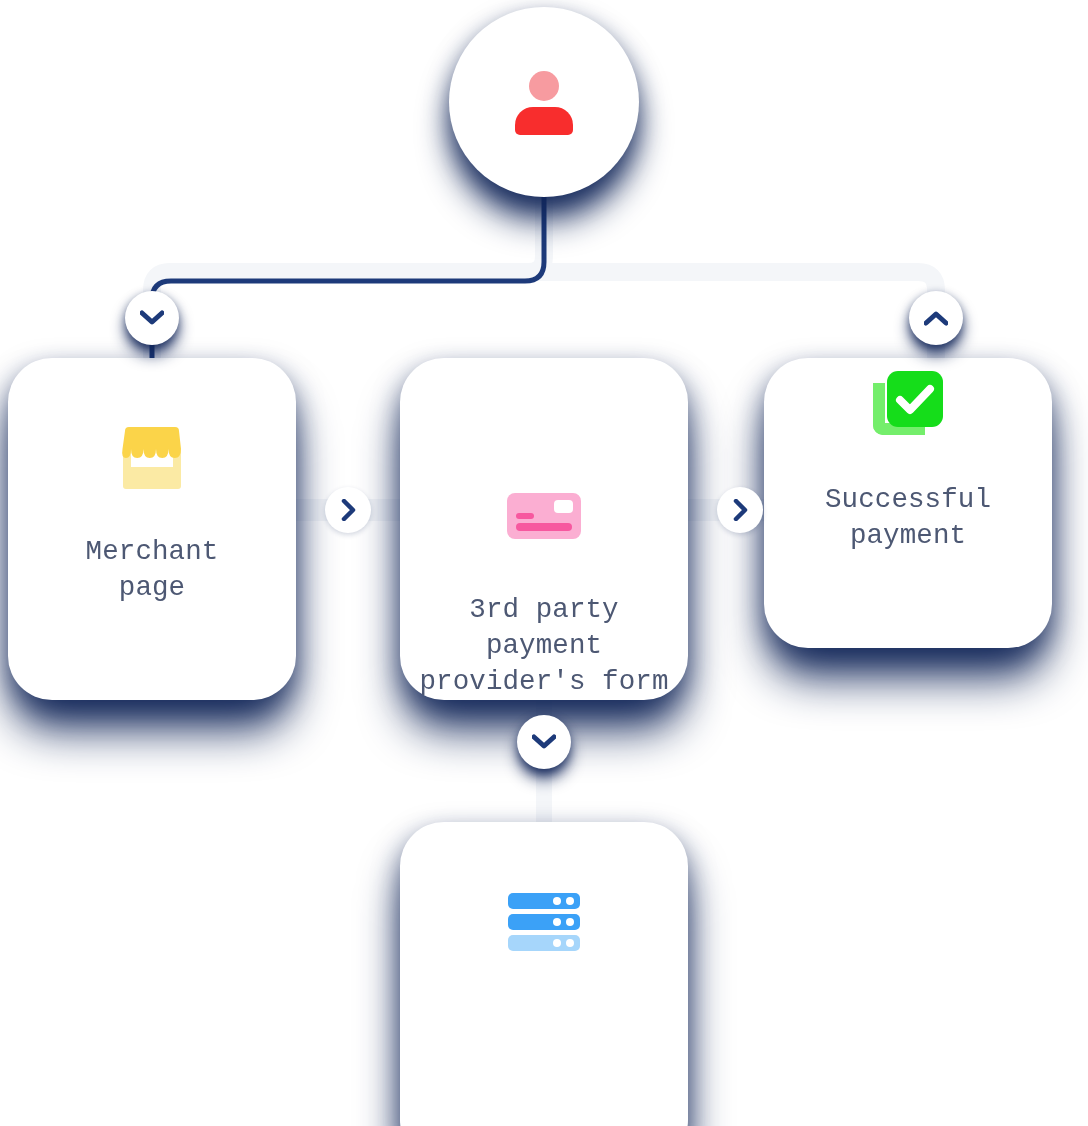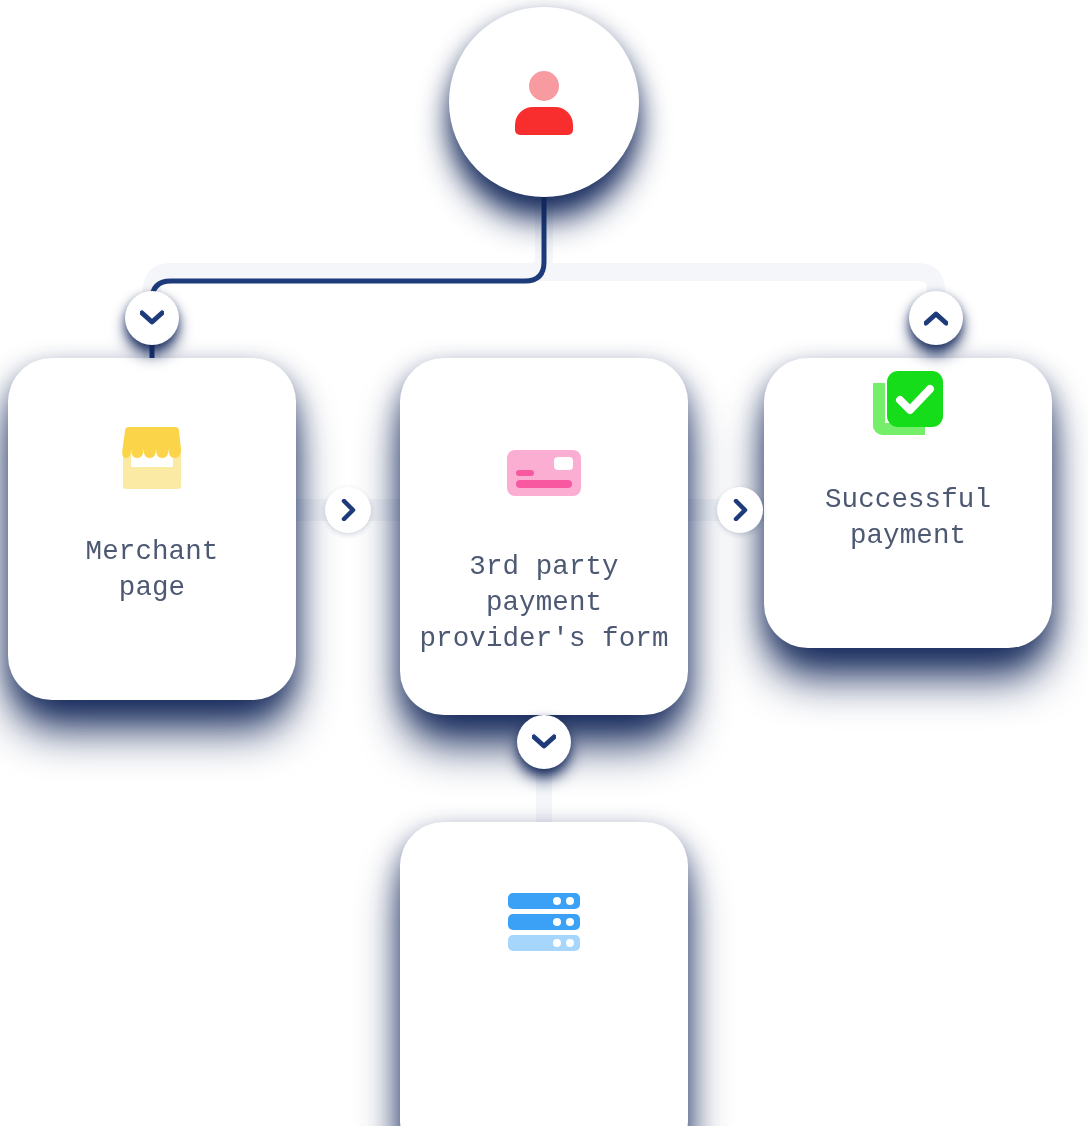--- a/index.html
+++ b/index.html
@@ -51,21 +51,22 @@
     padding: 0 10px;
   }
 
   
   #card-merchant {
     left: 8px; top: 358px; width: 288px; height: 290px;
     padding-top: 52px;
   }
   #card-provider-form {
     left: 400px; top: 358px; width: 288px; height: 290px;
-    padding-top: 67px;
+    padding-top: 52px;
+    justify-content: flex-end;
   }
   #card-success {
     left: 764px; top: 358px; width: 288px; height: 290px;
   }
   #card-server {
     left: 400px; top: 822px; width: 288px; height: 290px;
     padding-top: 52px;
   }
   #card-merchant  .card-label { margin-top: 28px; }
   #card-provider-form .card-label { margin-top: 28px; }

